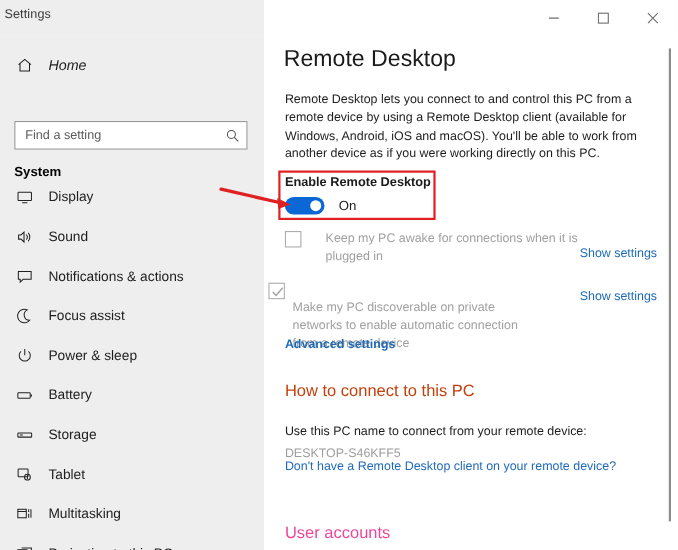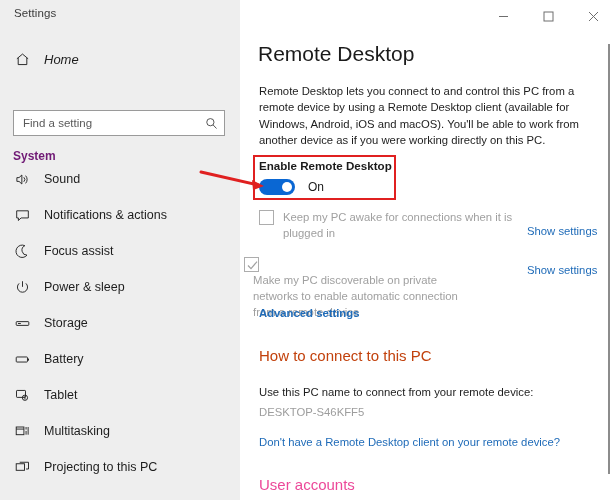--- a/index.html
+++ b/index.html
@@ -27,21 +27,21 @@
     position: absolute; top: 0; left: 0;
     width: 240px; height: 32px;
     background: #eeeeee;
   }
   .titlebar-right {
     position: absolute; top: 0; left: 240px;
     width: 376px; height: 32px;
     background: #ffffff;
   }
   .title-text {
-    position: absolute; left: 14px; top: 7px;
+    position: absolute; left: 4px; top: 7px;
     font-size: 11.5px; color: #3b3b3b;
     letter-spacing: .1px;
   }
   .wincontrols {
     position: absolute; top: 0; right: 0;
     height: 32px; display: flex;
   }
   .wc {
     width: 45px; height: 32px;
     display: flex; align-items: center; justify-content: center;
@@ -79,21 +79,21 @@
     padding-left: 9px;
     font-size: 11.5px;
     color: #5a5a5a;
   }
   .searchbox .search-icon {
     width: 26px; display: flex; align-items: center; justify-content: center;
     color: #4a4a4a;
   }
   .section-head {
     position: absolute; left: 13px; top: 117px;
-    font-size: 12px; font-weight: bold; color: #701a75;
+    font-size: 12px; font-weight: bold; color: #000000;
   }
   .navlist {
     position: absolute; left: 0; top: 129px;
     width: 240px;
   }
   .navitem {
     height: 36px;
     display: flex; align-items: center;
     width: 240px;
   }
@@ -170,21 +170,21 @@
   .cbox {
     width: 15px; height: 15px;
     border: 1px solid #adadad;
     background: #ffffff;
     flex: 0 0 15px;
     margin-top: 1px;
     position: relative;
   }
   .cbox svg { position: absolute; left: 1px; top: 1px; }
   .chklabel {
-    margin-left: 9px;
+    margin-left: 22px;
     width: 230px;
     font-size: 11.3px; line-height: 16px; color: #a0a0a0;
   }
   .showlink {
     position: absolute;
     font-size: 11.3px; color: #1f6bb8;
   }
   .showlink.s1 { left: 287px; top: 193px; }
   .showlink.s2 { left: 287px; top: 232px; }
 
@@ -199,21 +199,21 @@
   }
   .use-name {
     position: absolute; left: 19px; top: 354px;
     font-size: 11.3px; color: #1d1d1d; text-align: center;
   }
   .pc-name {
     position: absolute; left: 19px; top: 374px;
     font-size: 11.3px; color: #9d9d9d;
   }
   .client-link {
-    position: absolute; left: 19px; top: 404px;
+    position: absolute; left: 19px; top: 386px;
     font-size: 11.3px; color: #1f6bb8;
   }
   .subhead2 {
     position: absolute; left: 19px; top: 444px;
     font-size: 15px; color: #ec4899;
   }
 
   .scrollbar-track {
     position: absolute; right: 6px; top: 32px;
     width: 4px; height: 468px;
@@ -270,20 +270,29 @@
           <circle cx="5.8" cy="5.6" r="3.9" fill="none" stroke="#4a4a4a" stroke-width="1"></circle>
           <path d="M8.7 8.5 L12.4 12.4" stroke="#4a4a4a" stroke-width="1"></path>
         </svg>
       </span>
     </div>
 
     <div class="section-head">System</div>
 
     <div class="navlist">
 
+      <div class="navitem">
+        <span class="nav-icon">
+          <svg width="15" height="15" viewBox="0 0 16 16">
+            <rect x="1.5" y="3" width="13" height="8" rx="0.6" fill="none" stroke="#222" stroke-width="1"></rect>
+            <path d="M5.5 13.2 H10.5" stroke="#222" stroke-width="1"></path>
+          </svg>
+        </span>
+        <span class="nav-label">Display</span>
+      </div>
 
       <div class="navitem">
         <span class="nav-icon">
           <svg width="15" height="15" viewBox="0 0 16 16">
             <path d="M2 6 H4.3 L7.3 3.2 V12.8 L4.3 10 H2 Z" fill="none" stroke="#222" stroke-width="1"></path>
             <path d="M9.4 5.6 A3.4 3.4 0 0 1 9.4 10.4" fill="none" stroke="#222" stroke-width="1"></path>
             <path d="M11.3 3.9 A6 6 0 0 1 11.3 12.1" fill="none" stroke="#222" stroke-width="1"></path>
           </svg>
         </span>
         <span class="nav-label">Sound</span>
@@ -313,35 +322,35 @@
             <path d="M4.4 3.6 A5.4 5.4 0 1 0 11.6 3.6" fill="none" stroke="#222" stroke-width="1"></path>
             <path d="M8 1.3 V7.3" stroke="#222" stroke-width="1"></path>
           </svg>
         </span>
         <span class="nav-label">Power &amp; sleep</span>
       </div>
 
       <div class="navitem">
         <span class="nav-icon">
           <svg width="15" height="15" viewBox="0 0 16 16">
+            <rect x="1.3" y="5.3" width="12" height="5.4" rx="0.8" fill="none" stroke="#222" stroke-width="1"></rect>
+            <rect x="13.7" y="7" width="1.2" height="2.2" fill="#222"></rect>
+          </svg>
+        </span>
+        <span class="nav-label">Battery</span>
+      </div>
+
+      <div class="navitem">
+        <span class="nav-icon">
+          <svg width="15" height="15" viewBox="0 0 16 16">
             <rect x="1.3" y="6" width="13.4" height="4" rx="0.7" fill="none" stroke="#222" stroke-width="1"></rect>
             <path d="M3.2 8 H6.2" stroke="#222" stroke-width="1"></path>
           </svg>
         </span>
         <span class="nav-label">Storage</span>
-      </div>
-
-      <div class="navitem">
-        <span class="nav-icon">
-          <svg width="15" height="15" viewBox="0 0 16 16">
-            <rect x="1.3" y="5.3" width="12" height="5.4" rx="0.8" fill="none" stroke="#222" stroke-width="1"></rect>
-            <rect x="13.7" y="7" width="1.2" height="2.2" fill="#222"></rect>
-          </svg>
-        </span>
-        <span class="nav-label">Battery</span>
       </div>
 
       <div class="navitem">
         <span class="nav-icon">
           <svg width="15" height="15" viewBox="0 0 16 16">
             <rect x="1.6" y="2.6" width="9.6" height="7.4" rx="0.7" fill="none" stroke="#222" stroke-width="1"></rect>
             <circle cx="10.6" cy="10.4" r="2.8" fill="none" stroke="#222" stroke-width="1"></circle>
             <path d="M10.6 8.6 V12.2" stroke="#222" stroke-width="1"></path>
           </svg>
         </span>

